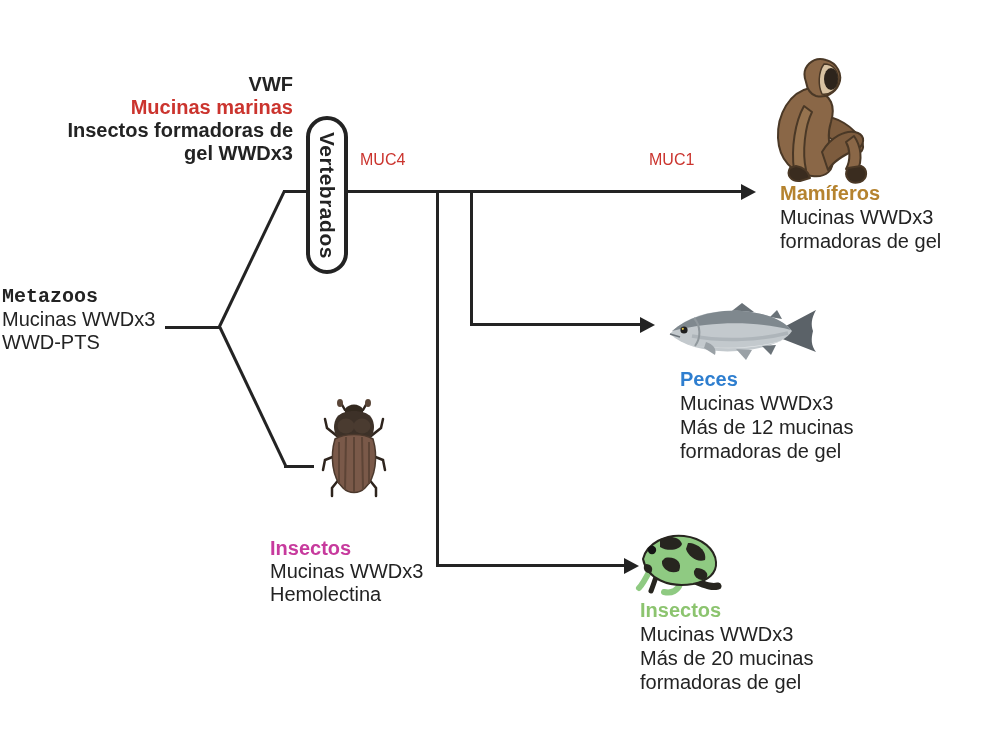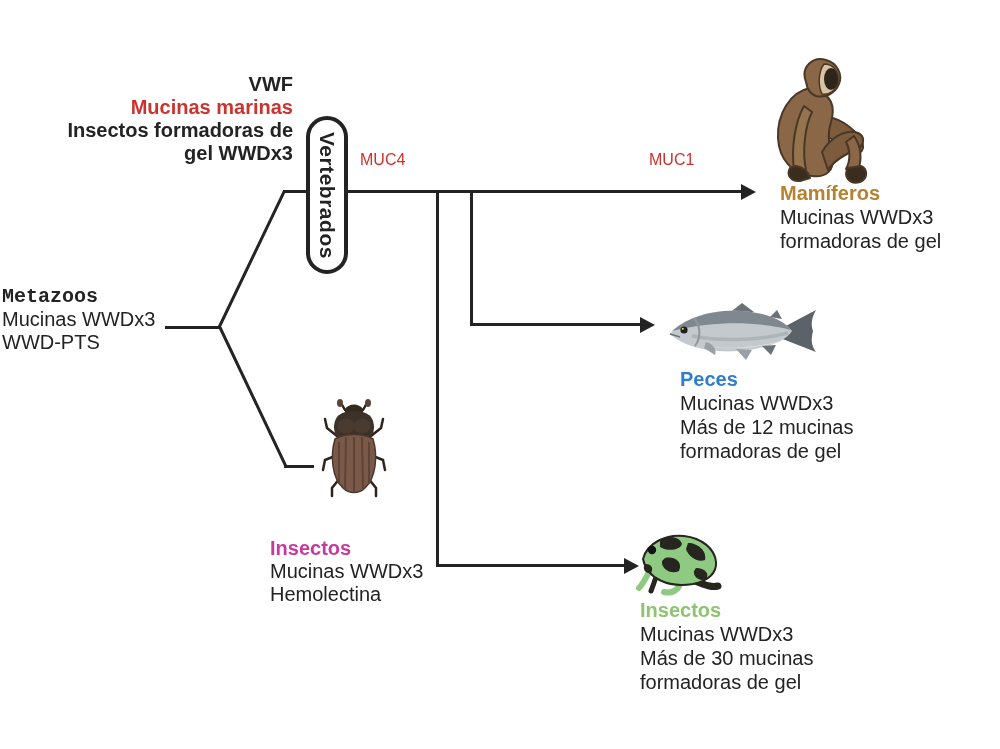--- a/index.html
+++ b/index.html
@@ -98,21 +98,21 @@
 
   <div class="tblock" style="left:270px;top:503px">
     <div class="clade-title t-insectos">Insectos</div>
     <div>Mucinas WWDx3</div>
     <div>Hemolectina</div>
   </div>
 
   <div class="tblock clade" style="left:640px;top:598px">
     <div class="clade-title t-anfibios">Insectos</div>
     <div>Mucinas WWDx3</div>
-    <div>Más de 30 mucinas</div>
+    <div>Más de 20 mucinas</div>
     <div>formadoras de gel</div>
   </div>
 
   <svg class="illus" style="left:762px;top:56px" width="118" height="134" viewBox="0 0 118 134">
     <g stroke="#4a3826" stroke-width="2" stroke-linejoin="round">
 
       <path d="M58,60 C74,60 92,70 100,86 C103,93 99,99 92,97 C82,94 72,84 62,78 Z" fill="#7d5c3e"></path>
 
       <path d="M48,32 C28,36 15,58 16,82 C17,103 30,118 50,120 C64,122 73,114 70,101 C67,88 65,78 69,66 C73,52 72,38 48,32 Z" fill="#8a6747"></path>
 

